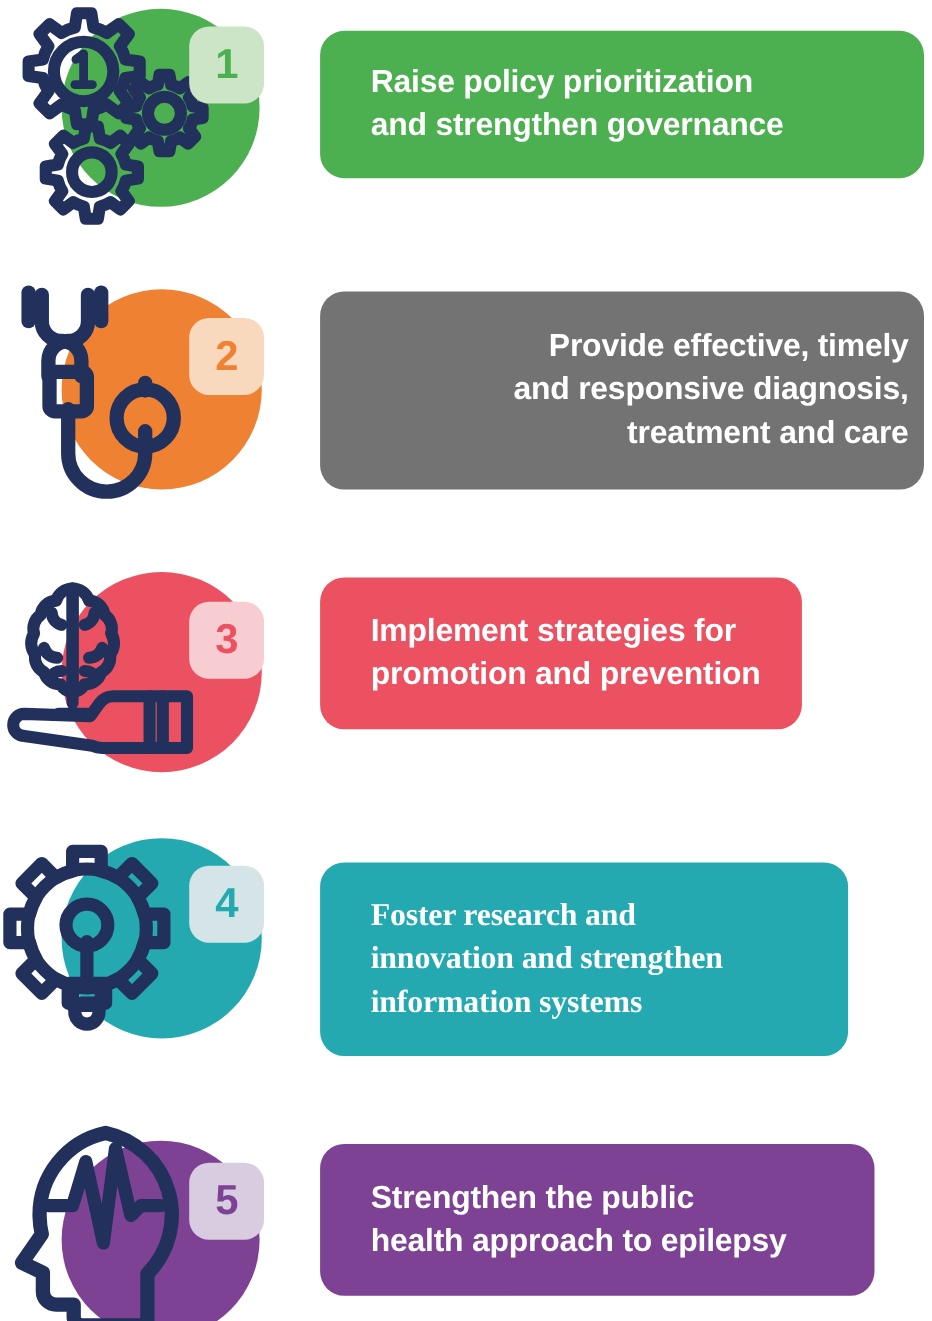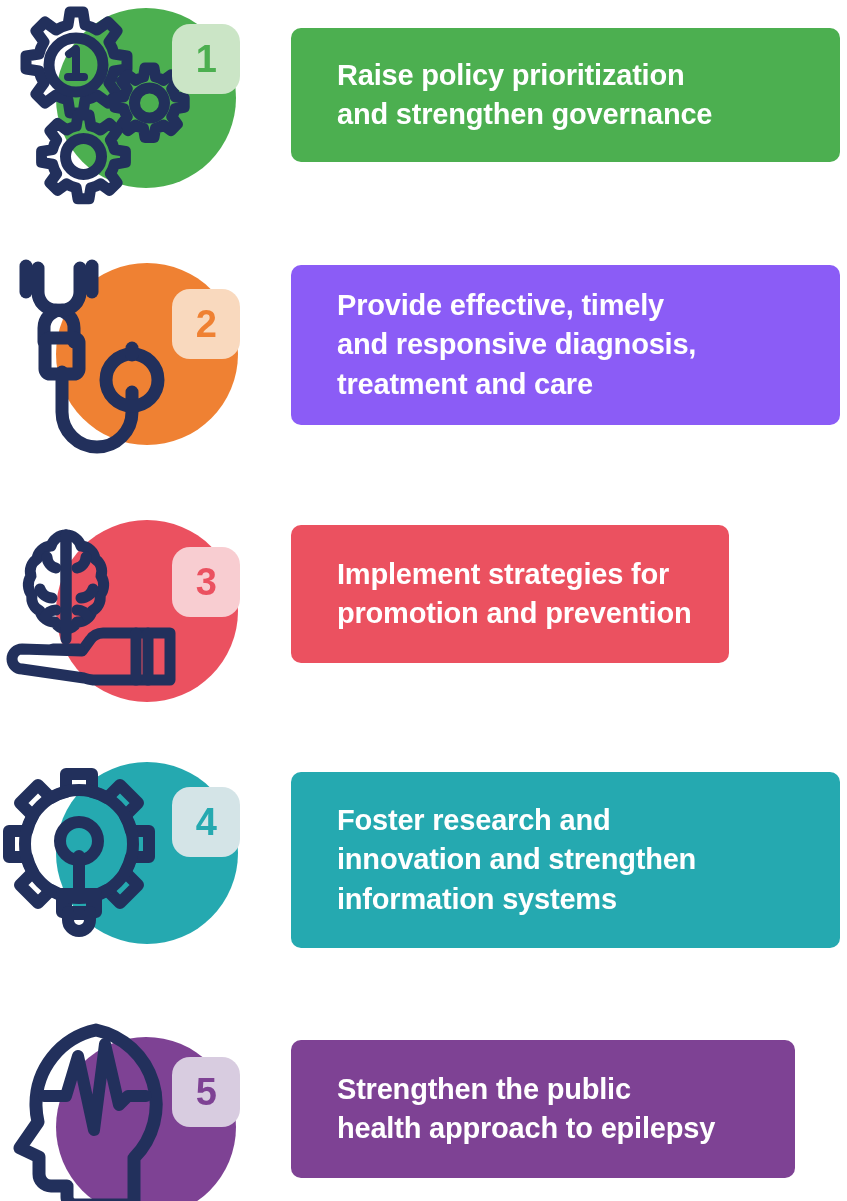--- a/index.html
+++ b/index.html
@@ -41,21 +41,21 @@
     display: flex;
     align-items: center;
     justify-content: center;
     font-size: 38px;
     font-weight: bold;
     line-height: 1;
     letter-spacing: -0.5px;
   }
   .pill {
     position: absolute;
-    border-radius: 10px;
+    border-radius: 22px;
     display: flex;
     flex-direction: column;
     justify-content: center;
     box-sizing: border-box;
   }
   .pill-text {
     color: #ffffff;
     font-weight: bold;
     font-size: 29px;
     line-height: 1.35;
@@ -83,23 +83,23 @@
   #circle-4 { left: 56px; top: 10px; width: 182px; height: 182px; background: #25A9B0; }
   #circle-5 { left: 56px; top: 32px; width: 180px; height: 180px; background: #7E4294; }
 
   #badge-1 { left: 172px; top: 24px;  background: #CBE5C6; color: #4CAF50; }
   #badge-2 { left: 172px; top: 39px;  background: #F9D9BE; color: #EF8133; }
   #badge-3 { left: 172px; top: 42px;  background: #F8CDD1; color: #EB5160; }
   #badge-4 { left: 172px; top: 35px;  background: #D4E4E7; color: #25A9B0; }
   #badge-5 { left: 172px; top: 52px;  background: #D8CCE0; color: #7E4294; }
 
   #pill-1 { left: 291px; top: 28px;  width: 549px; height: 134px; background: #4CAF50; }
-  #pill-2 { left: 291px; top: 15px;  width: 549px; height: 160px; background: #8b5cf6; }
+  #pill-2 { left: 291px; top: 15px;  width: 549px; height: 180px; background: #737373; text-align: right; }
   #pill-3 { left: 291px; top: 20px;  width: 438px; height: 138px; background: #EB5160; }
-  #pill-4 { left: 291px; top: 20px;  width: 549px; height: 176px; background: #25A9B0; }
+  #pill-4 { left: 291px; top: 32px;  width: 480px; height: 176px; background: #25A9B0; font-family: Liberation Serif, serif; }
   #pill-5 { left: 291px; top: 35px;  width: 504px; height: 138px; background: #7E4294; }
 </style>
 </head>
 <body>
 
 <div id="infographic">
 
   <div class="row" id="row-1">
     <div class="icon-zone">
       <div class="circle" id="circle-1"></div>

